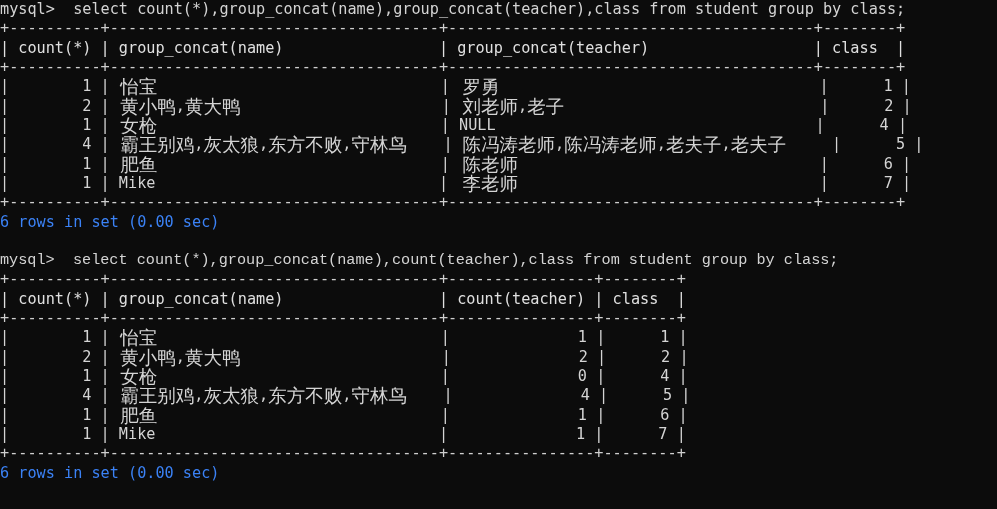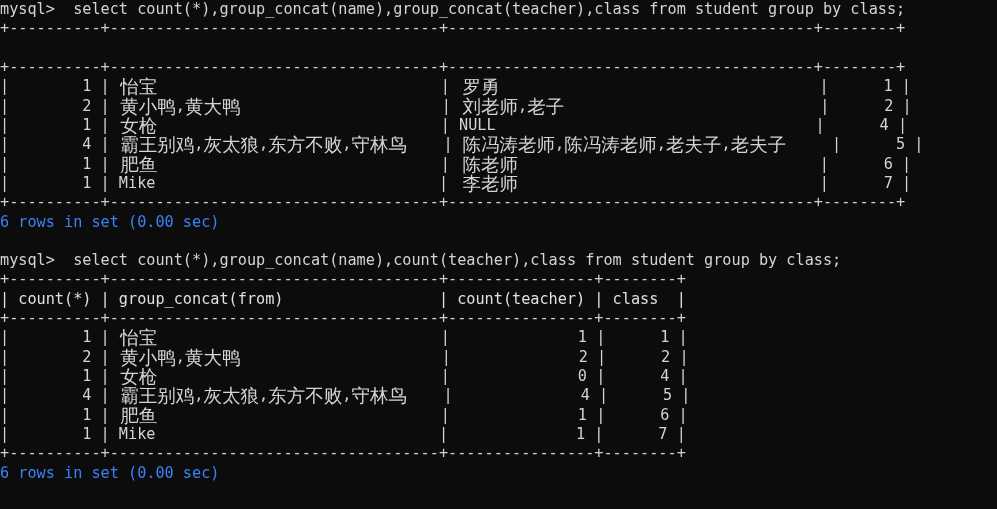--- a/index.html
+++ b/index.html
@@ -44,33 +44,34 @@
   .cjk {
     font-family: "DejaVu Sans", "Liberation Sans", sans-serif;
   }
 </style>
 </head>
 <body>
 
 <div id="terminal" style="position: relative; white-space: normal; text-align: center;">
     <div class="tline prompt-line" style="position: absolute; left: 0px; top: 0px; height: 19.32px; width: 100%;"><span style="position: absolute; left: 0px; top: 0px; line-height: 19.32px; font-size: 15.2px;">mysql&gt;  select count(*),group_concat(name),group_concat(teacher),class from student group by class;</span></div>
     <div class="tline rule-line" style="position: absolute; left: 0px; top: 19.32px; height: 19.32px; width: 100%;"><span style="position: absolute; left: 0px; top: 0px; line-height: 19.32px; font-size: 15.2px;">+----------+------------------------------------+----------------------------------------+--------+</span></div>
+    <div class="tline header-line" style="position: absolute; left: 0px; top: 38.64px; height: 19.32px; width: 100%;"><span style="position: absolute; left: 0px; top: 0px; line-height: 19.32px; font-size: 15.2px;">| count(*) | group_concat(name)                 | group_concat(teacher)                  | class  |</span></div>
     <div class="tline rule-line" style="position: absolute; left: 0px; top: 57.96px; height: 19.32px; width: 100%;"><span style="position: absolute; left: 0px; top: 0px; line-height: 19.32px; font-size: 15.2px;">+----------+------------------------------------+----------------------------------------+--------+</span></div>
     <div class="tline data-line" style="position: absolute; left: 0px; top: 77.28px; height: 19.32px; width: 100%;"><span style="position: absolute; left: 0px; top: 0px; line-height: 19.32px; font-size: 15.2px;">|        1 | </span><span class="cjk" style="position: absolute; left: 120.25px; top: 0px; line-height: 19.32px; font-size: 18.5px; letter-spacing: 0px;">怡宝</span><span style="position: absolute; left: 157.25px; top: 0px; line-height: 19.32px; font-size: 15.2px;">                               | </span><span class="cjk" style="position: absolute; left: 462.5px; top: 0px; line-height: 19.32px; font-size: 18.5px; letter-spacing: 0px;">罗勇</span><span style="position: absolute; left: 499.5px; top: 0px; line-height: 19.32px; font-size: 15.2px;">                                   |      1 |</span></div>
     <div class="tline data-line" style="position: absolute; left: 0px; top: 96.6px; height: 19.32px; width: 100%;"><span style="position: absolute; left: 0px; top: 0px; line-height: 19.32px; font-size: 15.2px;">|        2 | </span><span class="cjk" style="position: absolute; left: 120.25px; top: 0px; line-height: 19.32px; font-size: 18.5px; letter-spacing: 0px;">黄小鸭</span><span style="position: absolute; left: 175.75px; top: 0px; line-height: 19.32px; font-size: 15.2px;">,</span><span class="cjk" style="position: absolute; left: 185px; top: 0px; line-height: 19.32px; font-size: 18.5px; letter-spacing: 0px;">黄大鸭</span><span style="position: absolute; left: 240.5px; top: 0px; line-height: 19.32px; font-size: 15.2px;">                      | </span><span class="cjk" style="position: absolute; left: 462.5px; top: 0px; line-height: 19.32px; font-size: 18.5px; letter-spacing: 0px;">刘老师</span><span style="position: absolute; left: 518px; top: 0px; line-height: 19.32px; font-size: 15.2px;">,</span><span class="cjk" style="position: absolute; left: 527.25px; top: 0px; line-height: 19.32px; font-size: 18.5px; letter-spacing: 0px;">老子</span><span style="position: absolute; left: 564.25px; top: 0px; line-height: 19.32px; font-size: 15.2px;">                            |      2 |</span></div>
     <div class="tline data-line" style="position: absolute; left: 0px; top: 115.92px; height: 19.32px; width: 100%;"><span style="position: absolute; left: 0px; top: 0px; line-height: 19.32px; font-size: 15.2px;">|        1 | </span><span class="cjk" style="position: absolute; left: 120.25px; top: 0px; line-height: 19.32px; font-size: 18.5px; letter-spacing: 0px;">女枪</span><span style="position: absolute; left: 157.25px; top: 0px; line-height: 19.32px; font-size: 15.2px;">                               | NULL                                   |      4 |</span></div>
     <div class="tline data-line" style="position: absolute; left: 0px; top: 135.24px; height: 19.32px; width: 100%;"><span style="position: absolute; left: 0px; top: 0px; line-height: 19.32px; font-size: 15.2px;">|        4 | </span><span class="cjk" style="position: absolute; left: 120.25px; top: 0px; line-height: 19.32px; font-size: 18.5px; letter-spacing: 0px;">霸王别鸡</span><span style="position: absolute; left: 194.25px; top: 0px; line-height: 19.32px; font-size: 15.2px;">,</span><span class="cjk" style="position: absolute; left: 203.5px; top: 0px; line-height: 19.32px; font-size: 18.5px; letter-spacing: 0px;">灰太狼</span><span style="position: absolute; left: 259px; top: 0px; line-height: 19.32px; font-size: 15.2px;">,</span><span class="cjk" style="position: absolute; left: 268.25px; top: 0px; line-height: 19.32px; font-size: 18.5px; letter-spacing: 0px;">东方不败</span><span style="position: absolute; left: 342.25px; top: 0px; line-height: 19.32px; font-size: 15.2px;">,</span><span class="cjk" style="position: absolute; left: 351.5px; top: 0px; line-height: 19.32px; font-size: 18.5px; letter-spacing: 0px;">守林鸟</span><span style="position: absolute; left: 407px; top: 0px; line-height: 19.32px; font-size: 15.2px;">    | </span><span class="cjk" style="position: absolute; left: 462.5px; top: 0px; line-height: 19.32px; font-size: 18.5px; letter-spacing: 0px;">陈冯涛老师</span><span style="position: absolute; left: 555px; top: 0px; line-height: 19.32px; font-size: 15.2px;">,</span><span class="cjk" style="position: absolute; left: 564.25px; top: 0px; line-height: 19.32px; font-size: 18.5px; letter-spacing: 0px;">陈冯涛老师</span><span style="position: absolute; left: 656.75px; top: 0px; line-height: 19.32px; font-size: 15.2px;">,</span><span class="cjk" style="position: absolute; left: 666px; top: 0px; line-height: 19.32px; font-size: 18.5px; letter-spacing: 0px;">老夫子</span><span style="position: absolute; left: 721.5px; top: 0px; line-height: 19.32px; font-size: 15.2px;">,</span><span class="cjk" style="position: absolute; left: 730.75px; top: 0px; line-height: 19.32px; font-size: 18.5px; letter-spacing: 0px;">老夫子</span><span style="position: absolute; left: 786.25px; top: 0px; line-height: 19.32px; font-size: 15.2px;">     |      5 |</span></div>
     <div class="tline data-line" style="position: absolute; left: 0px; top: 154.56px; height: 19.32px; width: 100%;"><span style="position: absolute; left: 0px; top: 0px; line-height: 19.32px; font-size: 15.2px;">|        1 | </span><span class="cjk" style="position: absolute; left: 120.25px; top: 0px; line-height: 19.32px; font-size: 18.5px; letter-spacing: 0px;">肥鱼</span><span style="position: absolute; left: 157.25px; top: 0px; line-height: 19.32px; font-size: 15.2px;">                               | </span><span class="cjk" style="position: absolute; left: 462.5px; top: 0px; line-height: 19.32px; font-size: 18.5px; letter-spacing: 0px;">陈老师</span><span style="position: absolute; left: 518px; top: 0px; line-height: 19.32px; font-size: 15.2px;">                                 |      6 |</span></div>
     <div class="tline data-line" style="position: absolute; left: 0px; top: 173.88px; height: 19.32px; width: 100%;"><span style="position: absolute; left: 0px; top: 0px; line-height: 19.32px; font-size: 15.2px;">|        1 | Mike                               | </span><span class="cjk" style="position: absolute; left: 462.5px; top: 0px; line-height: 19.32px; font-size: 18.5px; letter-spacing: 0px;">李老师</span><span style="position: absolute; left: 518px; top: 0px; line-height: 19.32px; font-size: 15.2px;">                                 |      7 |</span></div>
     <div class="tline rule-line" style="position: absolute; left: 0px; top: 193.2px; height: 19.32px; width: 100%;"><span style="position: absolute; left: 0px; top: 0px; line-height: 19.32px; font-size: 15.2px;">+----------+------------------------------------+----------------------------------------+--------+</span></div>
     <div class="tline status-line" style="position: absolute; left: 0px; top: 212.52px; height: 19.32px; width: 100%;"><span style="position: absolute; left: 0px; top: 0px; line-height: 19.32px; font-size: 15.2px;">6 rows in set (0.00 sec)</span></div>
     <div class="tline blank-line" style="position: absolute; left: 0px; top: 231.84px; height: 19.32px; width: 100%;"><span style="position: absolute; left: 0px; top: 0px; line-height: 19.32px; font-size: 15.2px;"> </span></div>
-    <div class="tline prompt-line" style="position: absolute; left: 0px; top: 251.16px; height: 19.32px; width: 100%;"><span style="position: absolute; left: 0px; top: 0px; line-height: 19.32px; font-size: 15.2px;">mysql&gt;  select count(*),group_concat(name),count(teacher),class from student group by class;</span></div>
+    <div class="tline prompt-line" style="position: absolute; left: 0px; top: 251.16px; height: 19.32px; width: 100%; font-family: Liberation Mono, monospace;"><span style="position: absolute; left: 0px; top: 0px; line-height: 19.32px; font-size: 15.2px;">mysql&gt;  select count(*),group_concat(name),count(teacher),class from student group by class;</span></div>
     <div class="tline rule-line" style="position: absolute; left: 0px; top: 270.48px; height: 19.32px; width: 100%;"><span style="position: absolute; left: 0px; top: 0px; line-height: 19.32px; font-size: 15.2px;">+----------+------------------------------------+----------------+--------+</span></div>
-    <div class="tline header-line" style="position: absolute; left: 0px; top: 289.8px; height: 19.32px; width: 100%;"><span style="position: absolute; left: 0px; top: 0px; line-height: 19.32px; font-size: 15.2px;">| count(*) | group_concat(from)                 | count(teacher) | class  |</span></div>
+    <div class="tline header-line" style="position: absolute; left: 0px; top: 289.8px; height: 19.32px; width: 100%;"><span style="position: absolute; left: 0px; top: 0px; line-height: 19.32px; font-size: 15.2px;">| count(*) | group_concat(name)                 | count(teacher) | class  |</span></div>
     <div class="tline rule-line" style="position: absolute; left: 0px; top: 309.12px; height: 19.32px; width: 100%;"><span style="position: absolute; left: 0px; top: 0px; line-height: 19.32px; font-size: 15.2px;">+----------+------------------------------------+----------------+--------+</span></div>
     <div class="tline data-line" style="position: absolute; left: 0px; top: 328.44px; height: 19.32px; width: 100%;"><span style="position: absolute; left: 0px; top: 0px; line-height: 19.32px; font-size: 15.2px;">|        1 | </span><span class="cjk" style="position: absolute; left: 120.25px; top: 0px; line-height: 19.32px; font-size: 18.5px; letter-spacing: 0px;">怡宝</span><span style="position: absolute; left: 157.25px; top: 0px; line-height: 19.32px; font-size: 15.2px;">                               |              1 |      1 |</span></div>
     <div class="tline data-line" style="position: absolute; left: 0px; top: 347.76px; height: 19.32px; width: 100%;"><span style="position: absolute; left: 0px; top: 0px; line-height: 19.32px; font-size: 15.2px;">|        2 | </span><span class="cjk" style="position: absolute; left: 120.25px; top: 0px; line-height: 19.32px; font-size: 18.5px; letter-spacing: 0px;">黄小鸭</span><span style="position: absolute; left: 175.75px; top: 0px; line-height: 19.32px; font-size: 15.2px;">,</span><span class="cjk" style="position: absolute; left: 185px; top: 0px; line-height: 19.32px; font-size: 18.5px; letter-spacing: 0px;">黄大鸭</span><span style="position: absolute; left: 240.5px; top: 0px; line-height: 19.32px; font-size: 15.2px;">                      |              2 |      2 |</span></div>
     <div class="tline data-line" style="position: absolute; left: 0px; top: 367.08px; height: 19.32px; width: 100%;"><span style="position: absolute; left: 0px; top: 0px; line-height: 19.32px; font-size: 15.2px;">|        1 | </span><span class="cjk" style="position: absolute; left: 120.25px; top: 0px; line-height: 19.32px; font-size: 18.5px; letter-spacing: 0px;">女枪</span><span style="position: absolute; left: 157.25px; top: 0px; line-height: 19.32px; font-size: 15.2px;">                               |              0 |      4 |</span></div>
     <div class="tline data-line" style="position: absolute; left: 0px; top: 386.4px; height: 19.32px; width: 100%;"><span style="position: absolute; left: 0px; top: 0px; line-height: 19.32px; font-size: 15.2px;">|        4 | </span><span class="cjk" style="position: absolute; left: 120.25px; top: 0px; line-height: 19.32px; font-size: 18.5px; letter-spacing: 0px;">霸王别鸡</span><span style="position: absolute; left: 194.25px; top: 0px; line-height: 19.32px; font-size: 15.2px;">,</span><span class="cjk" style="position: absolute; left: 203.5px; top: 0px; line-height: 19.32px; font-size: 18.5px; letter-spacing: 0px;">灰太狼</span><span style="position: absolute; left: 259px; top: 0px; line-height: 19.32px; font-size: 15.2px;">,</span><span class="cjk" style="position: absolute; left: 268.25px; top: 0px; line-height: 19.32px; font-size: 18.5px; letter-spacing: 0px;">东方不败</span><span style="position: absolute; left: 342.25px; top: 0px; line-height: 19.32px; font-size: 15.2px;">,</span><span class="cjk" style="position: absolute; left: 351.5px; top: 0px; line-height: 19.32px; font-size: 18.5px; letter-spacing: 0px;">守林鸟</span><span style="position: absolute; left: 407px; top: 0px; line-height: 19.32px; font-size: 15.2px;">    |              4 |      5 |</span></div>
     <div class="tline data-line" style="position: absolute; left: 0px; top: 405.72px; height: 19.32px; width: 100%;"><span style="position: absolute; left: 0px; top: 0px; line-height: 19.32px; font-size: 15.2px;">|        1 | </span><span class="cjk" style="position: absolute; left: 120.25px; top: 0px; line-height: 19.32px; font-size: 18.5px; letter-spacing: 0px;">肥鱼</span><span style="position: absolute; left: 157.25px; top: 0px; line-height: 19.32px; font-size: 15.2px;">                               |              1 |      6 |</span></div>
     <div class="tline data-line" style="position: absolute; left: 0px; top: 425.04px; height: 19.32px; width: 100%; padding-left: 46px;"><span style="position: absolute; left: 0px; top: 0px; line-height: 19.32px; font-size: 15.2px;">|        1 | Mike                               |              1 |      7 |</span></div>
     <div class="tline rule-line" style="position: absolute; left: 0px; top: 444.36px; height: 19.32px; width: 100%;"><span style="position: absolute; left: 0px; top: 0px; line-height: 19.32px; font-size: 15.2px;">+----------+------------------------------------+----------------+--------+</span></div>
     <div class="tline status-line" style="position: absolute; left: 0px; top: 463.68px; height: 19.32px; width: 100%;"><span style="position: absolute; left: 0px; top: 0px; line-height: 19.32px; font-size: 15.2px;">6 rows in set (0.00 sec)</span></div>
   </div>

